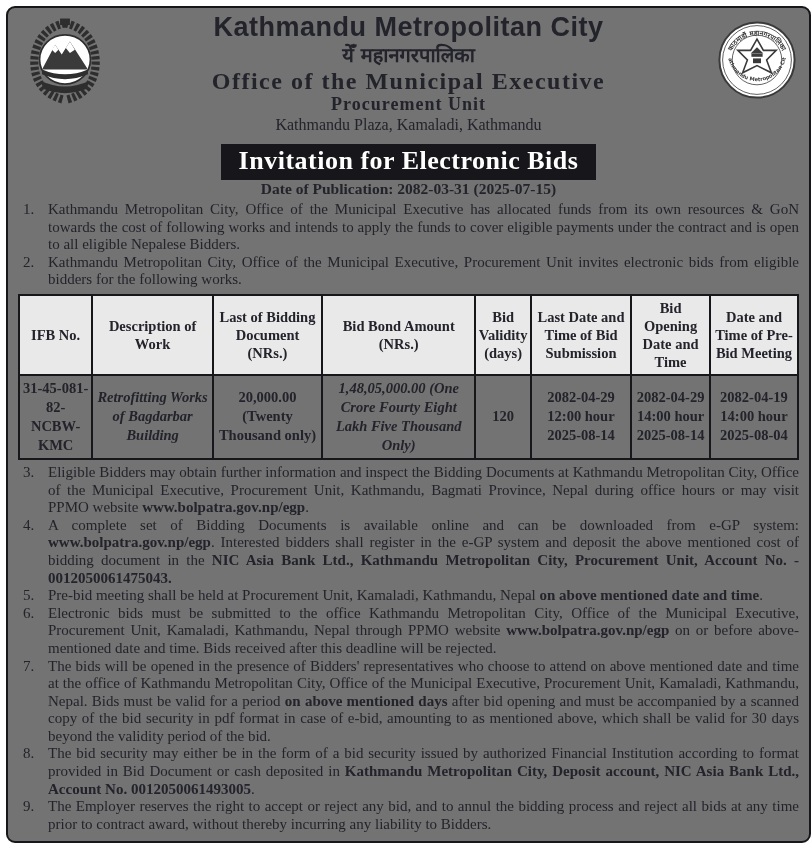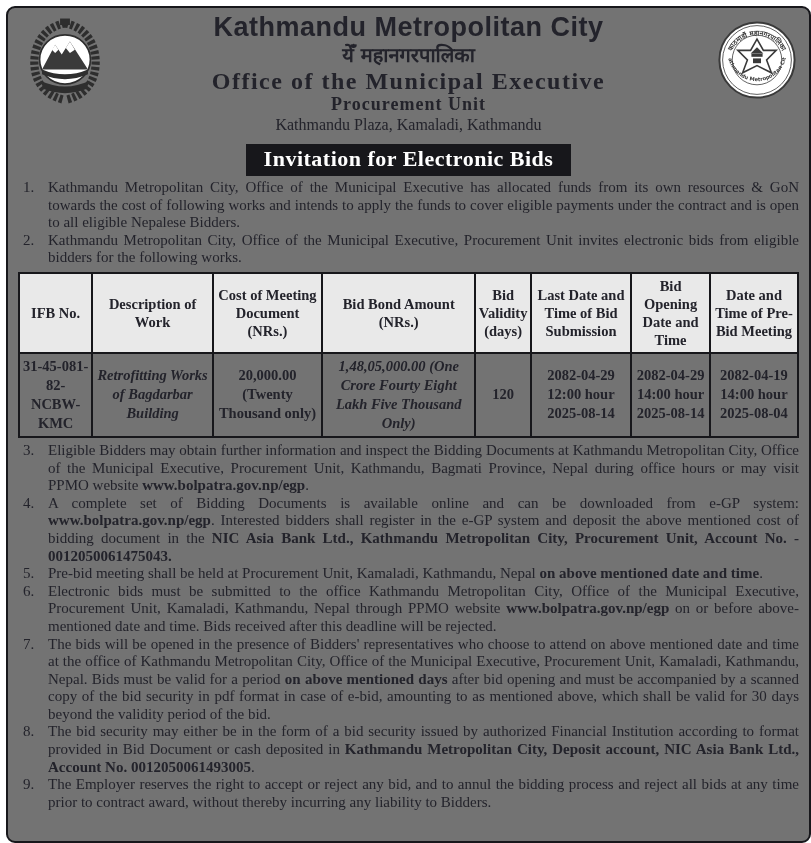--- a/index.html
+++ b/index.html
@@ -26,21 +26,21 @@
   .title{font-family:"Liberation Sans", sans-serif;font-weight:bold;
          font-size:27px;line-height:30px;letter-spacing:.5px;}
   .nepali{font-family:"DejaVu Sans", sans-serif;font-weight:bold;
           font-size:20px;line-height:26px;}
   .office{font-weight:bold;font-size:24px;line-height:26px;letter-spacing:1.5px;text-align:center;}
   .unit{font-weight:bold;font-size:18px;line-height:21px;letter-spacing:1px;}
   .address{font-weight:normal;font-size:16px;line-height:20px;}
   
   .banner-wrap{text-align:center;margin-top:4px;}
   .banner{display:inline-block;background:var(--banner-bg);color:var(--banner-fg);
-          font-weight:bold;font-size:22px;padding:2px 18px 4px 18px;letter-spacing:.5px;}
+          font-weight:bold;font-size:26px;padding:2px 18px 4px 18px;letter-spacing:.5px;}
   .notice-no{text-align:center;font-weight:bold;font-size:16px;line-height:19px;margin-top:2px;}
   .pub-date{text-align:center;font-weight:bold;font-size:15.5px;line-height:18px;}
   
   .list{margin-top:3px;}
   .li-row{display:flex;align-items:flex-start;}
   .li-num{flex:0 0 30px;padding-left:5px;font-size:15px;line-height:17.6px;}
   .li-text{flex:1;text-align:justify;font-size:15px;line-height:17.6px;}
   .li-text .b{font-weight:bold;}
   
   table{width:100%;border-collapse:collapse;table-layout:fixed;
@@ -94,20 +94,21 @@
       <path d="M50 24 L58 38 L74 38 L62 50 L68 66 L50 57 L32 66 L38 50 L26 38 L42 38 Z" fill="none" stroke="#3a3a3a" stroke-width="2"></path>
       <rect x="43" y="42" width="14" height="4" fill="#3a3a3a"></rect>
       <path d="M50 34 L58 42 L42 42 Z" fill="#3a3a3a"></path>
       <rect x="45" y="48" width="10" height="6" fill="#3a3a3a"></rect>
     </svg>
   </div>
 
   <div class="banner-wrap">
     <div class="banner">Invitation for Electronic Bids</div>
   </div>
+  <div class="pub-date">Date of Publication: 2082-03-31 (2025-07-15)</div>
 
   <div class="list" id="intro-list">
       <div class="li-row">
         <span class="li-num">1.</span>
         <div class="li-text"><span>Kathmandu Metropolitan City, Office of the Municipal Executive has allocated funds from its own resources &amp; GoN towards the cost of following works and intends to apply the funds to cover eligible payments under the contract and is open to all eligible Nepalese Bidders.</span></div>
       </div>
       <div class="li-row">
         <span class="li-num">2.</span>
         <div class="li-text"><span>Kathmandu Metropolitan City, Office of the Municipal Executive, Procurement Unit invites electronic bids from eligible bidders for the following works.</span></div>
       </div>
@@ -121,21 +122,21 @@
       <col style="width:19.7%">
         <col style="width:7.1%">
         <col style="width:12.9%">
       <col style="width:10.1%">
         <col style="width:11.3%">
     </colgroup>
     <thead>
       <tr>
         <th>IFB No.</th>
         <th>Description of Work</th>
-        <th>Cost of Meeting Document (NRs.)</th>
+        <th>Last of Bidding Document (NRs.)</th>
         <th>Bid Bond Amount (NRs.)</th>
         <th>Bid Validity (days)</th>
         <th>Last Date and Time  of Bid Submission</th>
         <th>Bid Opening Date and Time</th>
         <th>Date and Time of Pre-Bid Meeting</th>
       </tr>
     </thead>
     <tbody>
       <tr>
         <td>31-45-081-82-NCBW-KMC</td>

